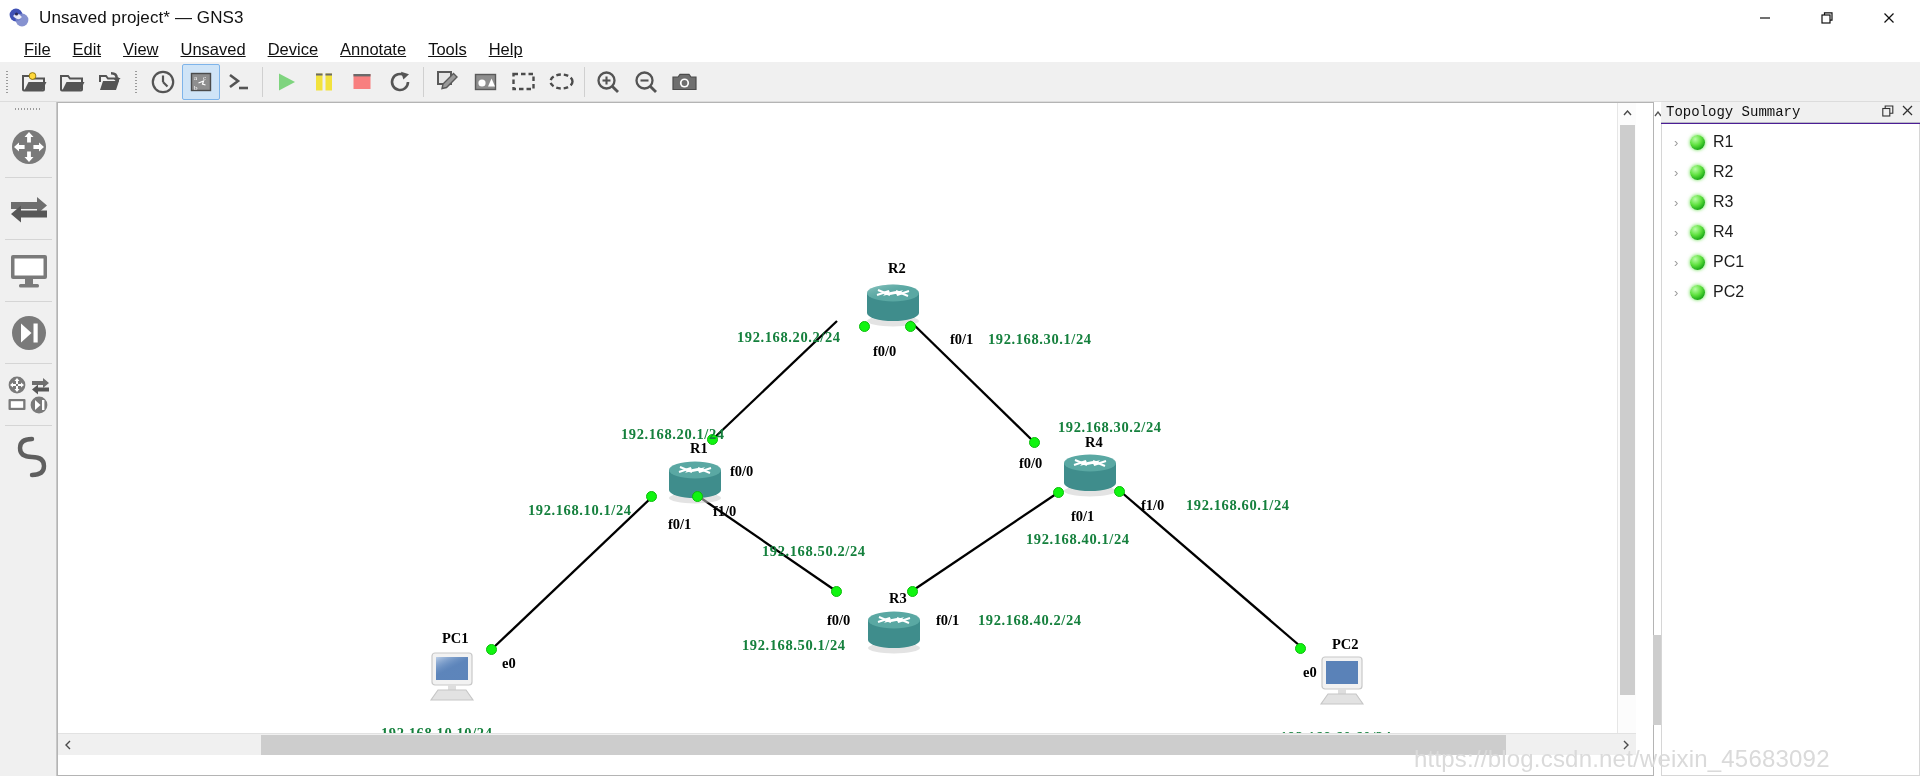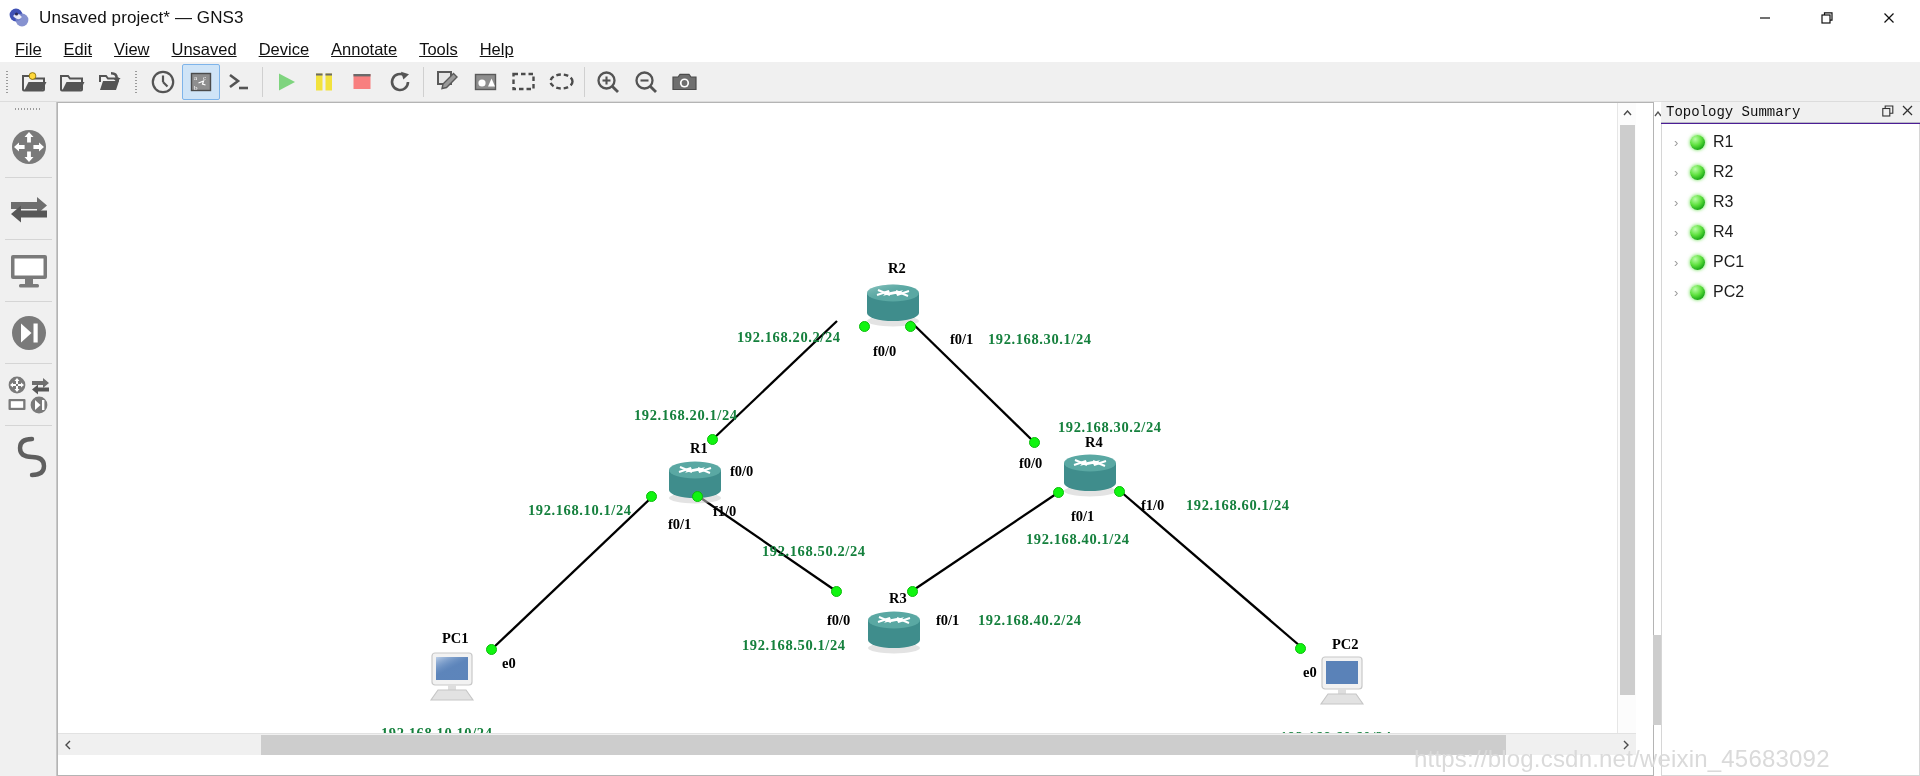--- a/index.html
+++ b/index.html
@@ -29,21 +29,21 @@
   .winbtns { margin-left: auto; display: flex; height: 36px; }
   .winbtn {
     width: 62px; height: 36px; display: flex; align-items: center; justify-content: center;
     font-size: 16px; color: #1b1b1b; background: transparent;
   }
   .winbtn svg { display:block; }
 
   
   .menubar {
     position: absolute; left: 0; top: 36px; width: 1920px; height: 26px;
-    background: #ffffff; display: flex; align-items: center; padding-left: 4px;
+    background: #ffffff; display: flex; align-items: center; padding-left: 13px;
   }
   .menu-item {
     font-size: 16.5px; color: #101010; padding: 2px 11px;
     font-family: "Liberation Sans", sans-serif;
   }
   .menu-item u { text-decoration: underline; }
 
   
   .toolbar {
     position: absolute; left: 0; top: 62px; width: 1920px; height: 40px;
@@ -557,21 +557,21 @@
           <rect x="24" y="34" width="8" height="5" fill="#dedede"></rect>
           <path d="M14 39 h28 l7 10 h-42 z" fill="#e2e2e2" stroke="#c6c6c6" stroke-width="1.1"></path>
         </svg>
       </div>
       <div class="port-dot" style="left:-19px; top:-12px;"></div>
     </div>
     <div class="nodelabel" style="left:1274px; top:533px;">PC2</div>
 
     <div class="iplabel" style="left:679px;  top:226px;">192.168.20.2/24</div>
     <div class="iplabel" style="left:930px;  top:228px;">192.168.30.1/24</div>
-    <div class="iplabel" style="left:563px;  top:304px;margin-left:13px;">192.168.20.1/24</div>
+    <div class="iplabel" style="left:563px;  top:323px;">192.168.20.1/24</div>
     <div class="iplabel" style="left:1000px; top:316px;">192.168.30.2/24</div>
     <div class="iplabel" style="left:470px;  top:399px;">192.168.10.1/24</div>
     <div class="iplabel" style="left:704px;  top:400px;margin-top:40px;">192.168.50.2/24</div>
     <div class="iplabel" style="left:1128px; top:394px;">192.168.60.1/24</div>
     <div class="iplabel" style="left:968px;  top:428px;">192.168.40.1/24</div>
     <div class="iplabel" style="left:920px;  top:509px;">192.168.40.2/24</div>
     <div class="iplabel" style="left:684px;  top:534px;">192.168.50.1/24</div>
     <div class="iplabel" style="left:323px;  top:622px;">192.168.10.10/24</div>
     <div class="iplabel" style="left:1222px; top:626px;">192.168.60.60/24</div>
 

